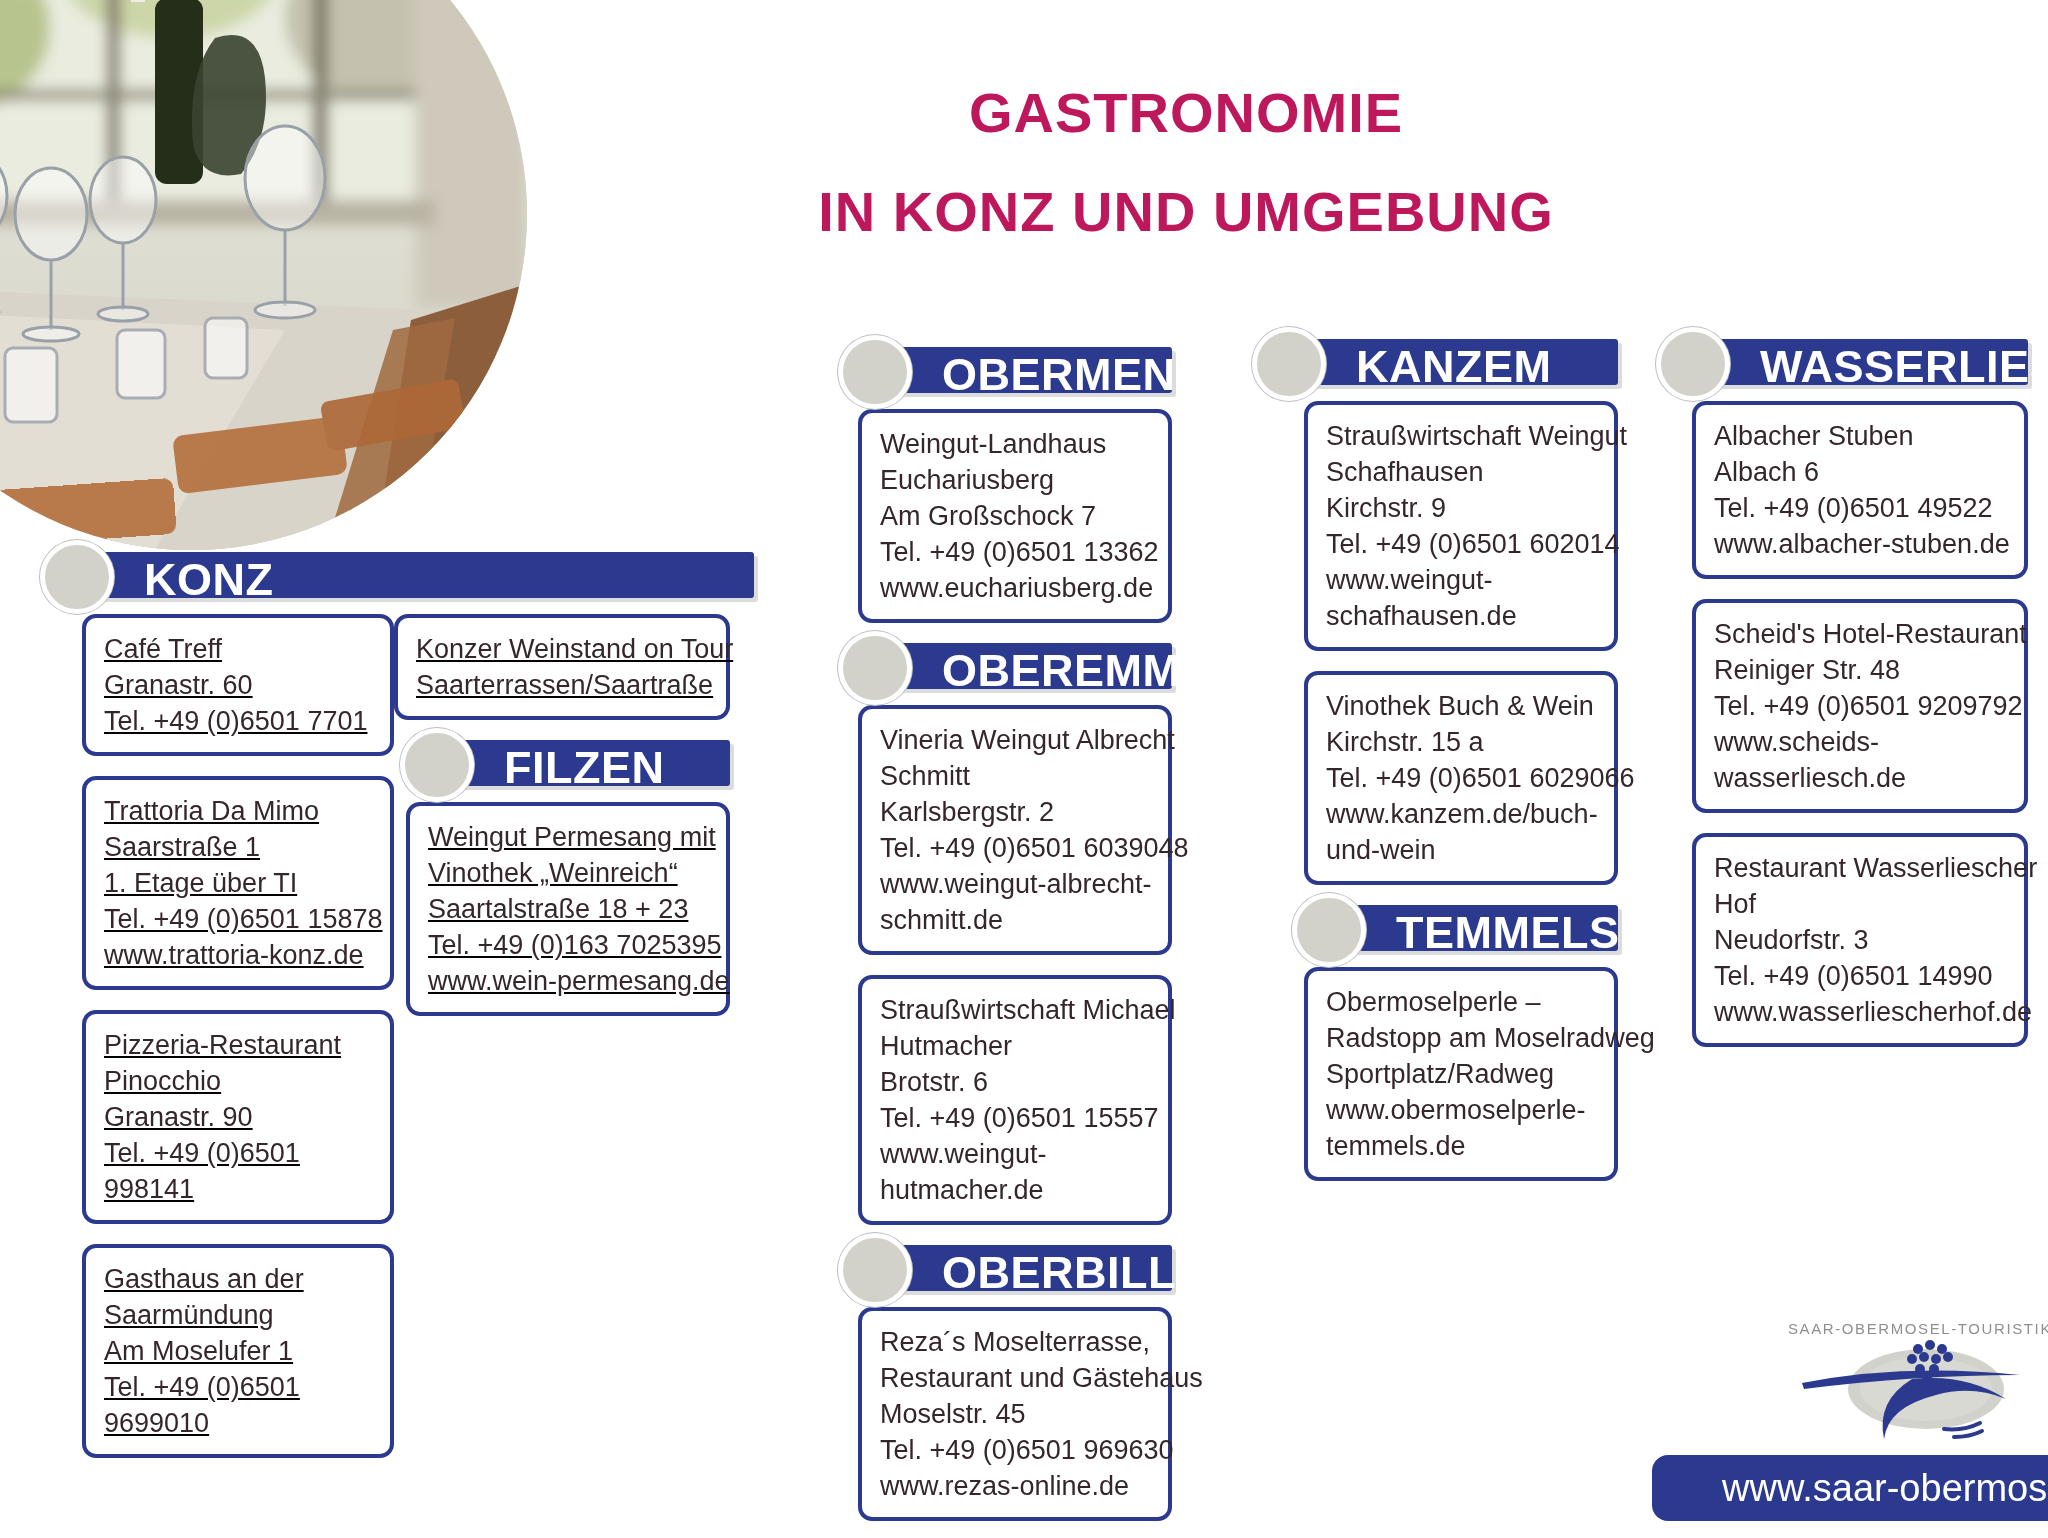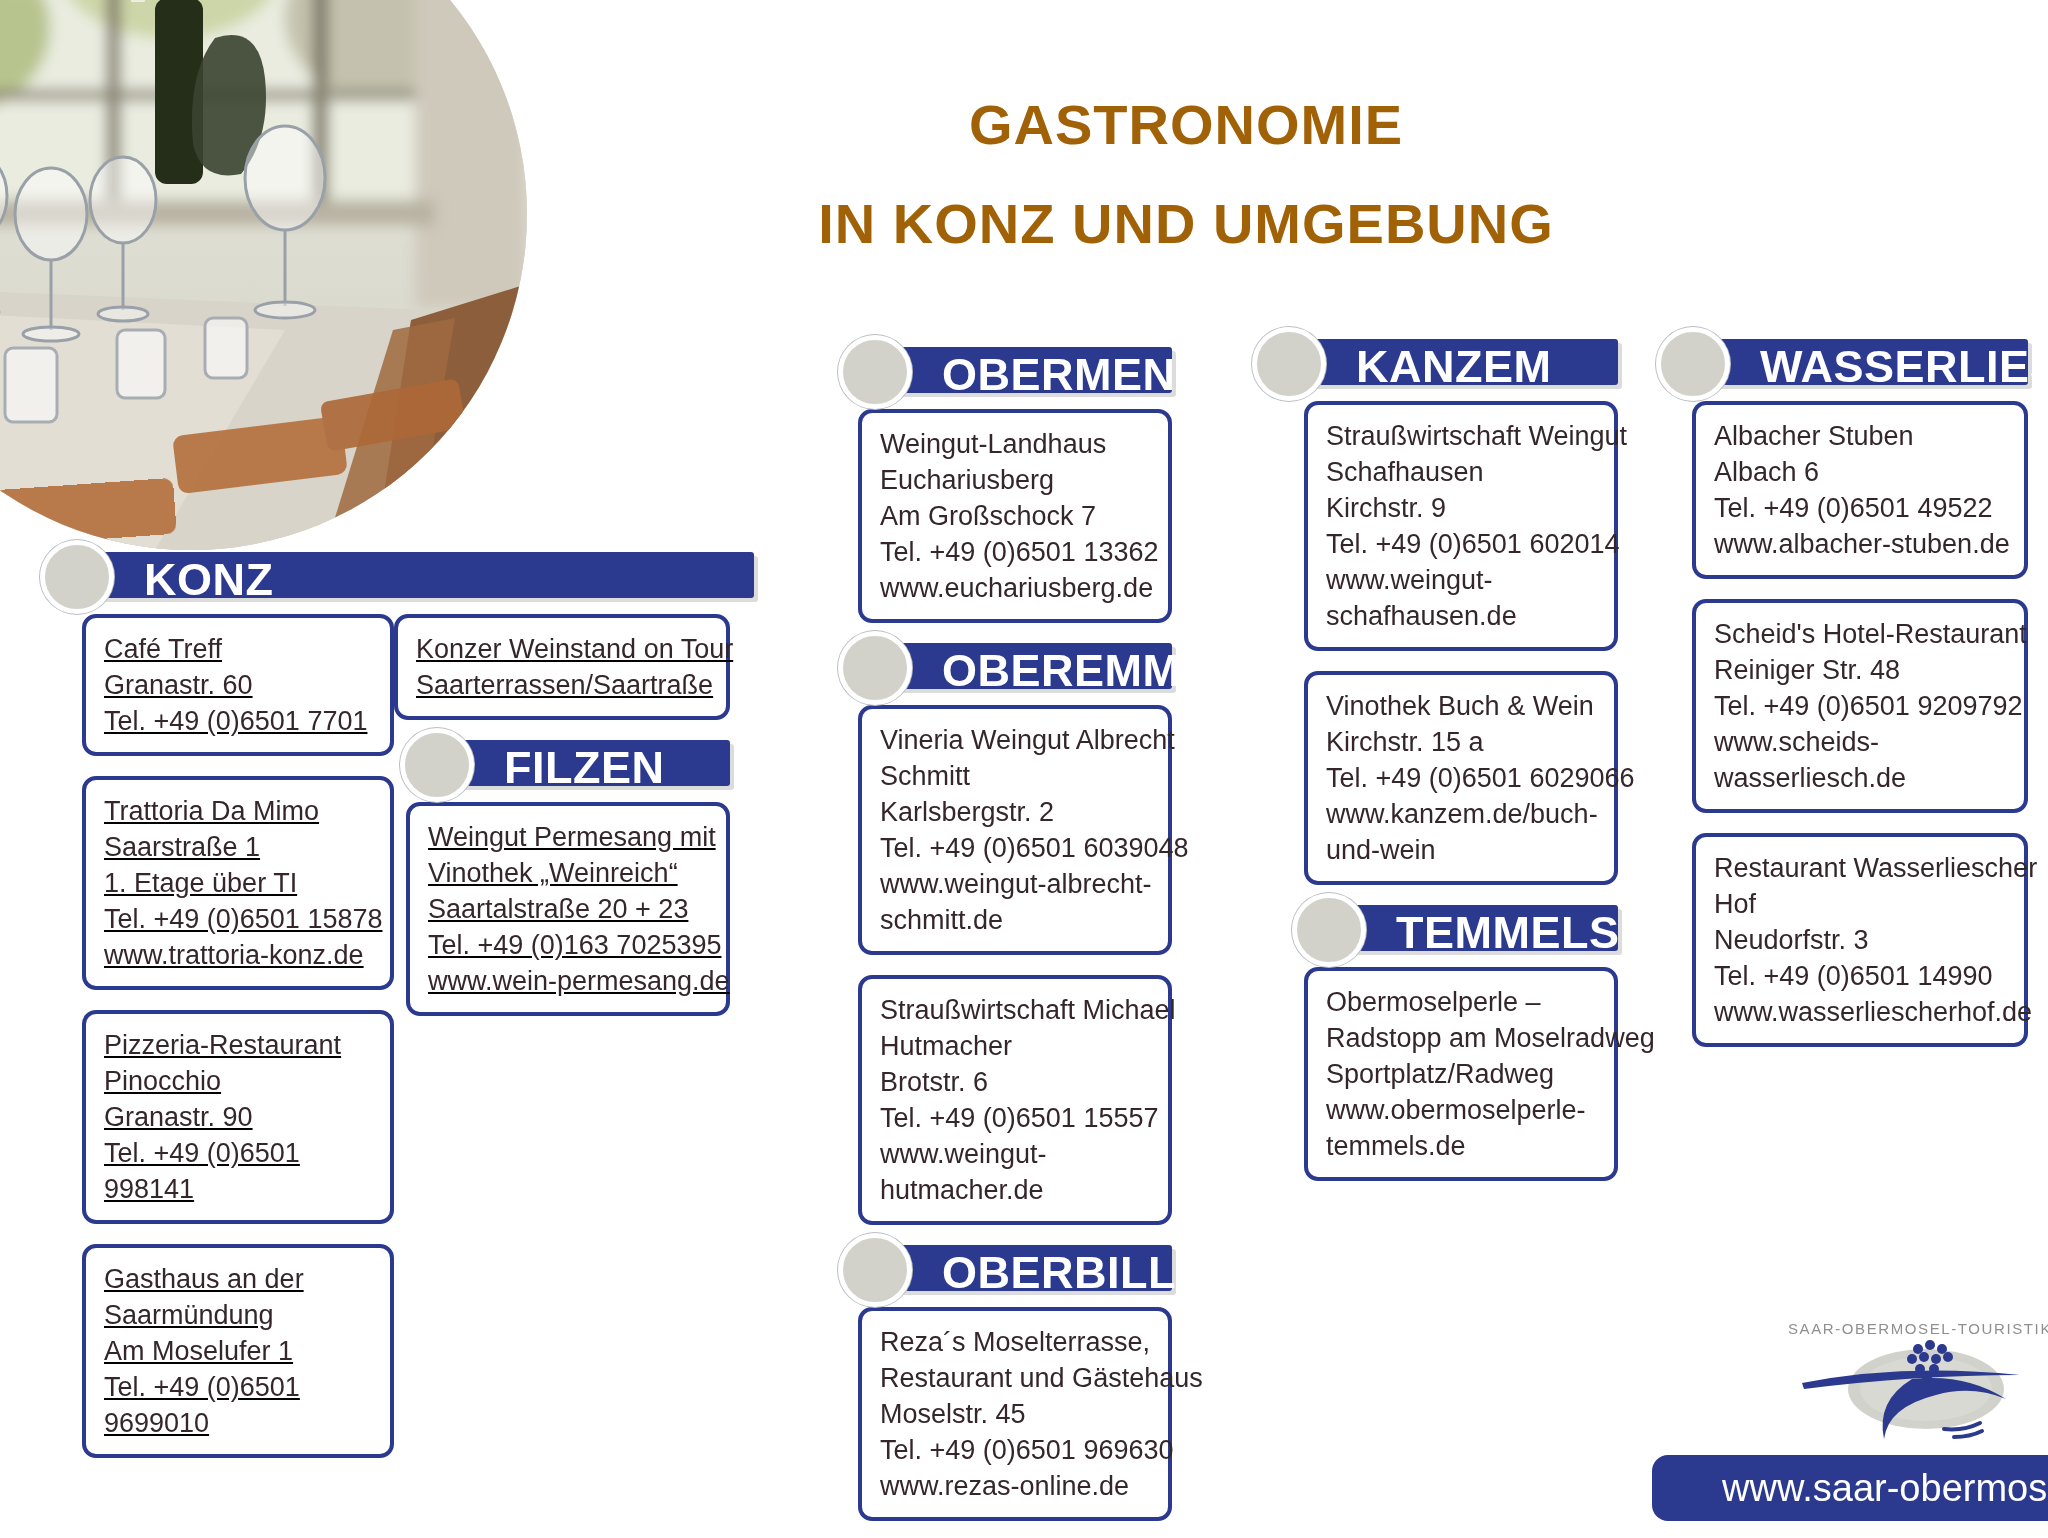--- a/index.html
+++ b/index.html
@@ -4,21 +4,21 @@
 <style>
   html,body{margin:0;padding:0;background:#ffffff;}
   .page{position:relative;width:2048px;height:1538px;background:#ffffff;overflow:hidden;
         font-family:"Liberation Sans",sans-serif;}
 
   
   .hero{position:absolute;left:-145px;top:-122px;width:672px;height:672px;border-radius:50%;
         overflow:hidden;background:#dcdacf;}
 
   
-  .title{position:absolute;left:806px;top:92px;width:760px;text-align:center;color:#a16207;}
+  .title{position:absolute;left:806px;top:80px;width:760px;text-align:center;color:#be185d;}
   .title .t1{font-size:56px;font-weight:bold;letter-spacing:1px;}
   .title .t2{font-size:56px;font-weight:bold;letter-spacing:1px;margin-top:34px;}
 
   
   .head{position:relative;height:46px;margin-bottom:16px;}
   .head .bar{position:absolute;left:30px;right:0;top:0;height:46px;background:#2b3a8e;
              border-radius:3px;box-shadow:4px 4px 0 rgba(140,140,140,.30);}
   .head .label{position:absolute;left:104px;top:2px;font-size:45px;font-weight:bold;color:#ffffff;
                letter-spacing:.5px;white-space:nowrap;}
   .head .disc{position:absolute;left:0;top:-12px;width:64px;height:64px;border-radius:50%;
@@ -188,21 +188,21 @@
           </div>
         <div class="head" id="head-filzen">
           <div class="bar"></div>
           <div class="disc"></div>
           <div class="label">FILZEN</div>
         </div>
         <div class="filzen-cards">
             <div class="card">
               <div class="line">Weingut Permesang mit</div>
               <div class="line">Vinothek „Weinreich“</div>
-              <div class="line">Saartalstraße 20 + 23</div>
+              <div class="line">Saartalstraße 18 + 23</div>
               <div class="line">Tel. +49 (0)163 7025395</div>
               <div class="line">www.wein-permesang.de</div>
             </div>
           </div>
       </div>
     </div>
   </div>
 
   <div class="sec" id="col-mid">
     <div class="head">

